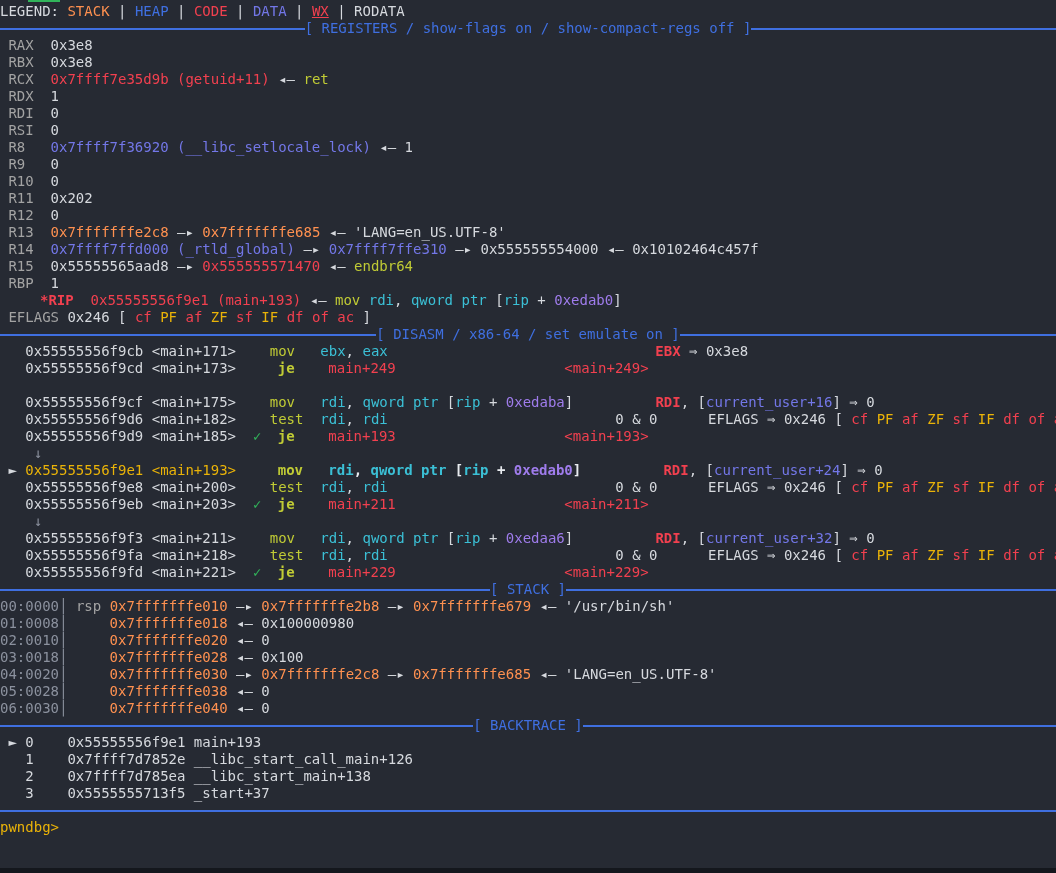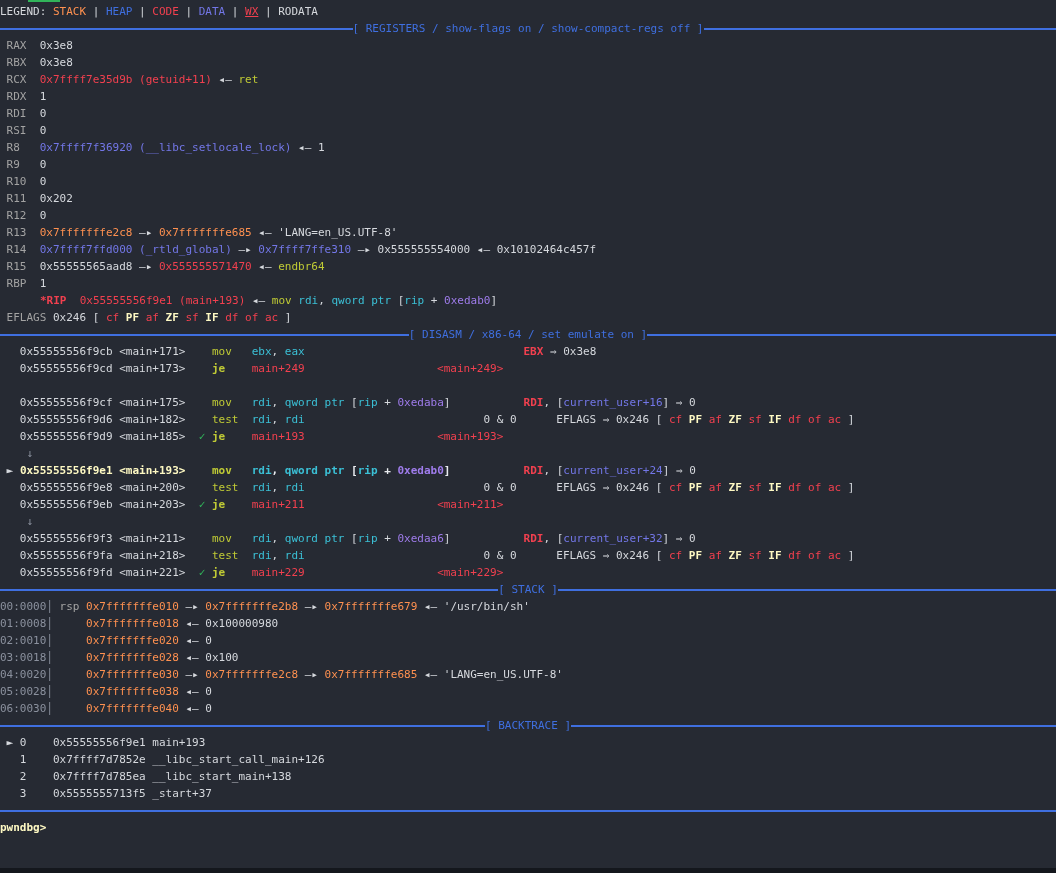--- a/index.html
+++ b/index.html
@@ -4,21 +4,21 @@
 <style>
   html,body{margin:0;padding:0;background:#14171d;}
   .screen{
     position:relative;
     width:1056px;height:873px;
     background:#262a33;
     box-sizing:border-box;
     padding-top:3px;
     overflow:hidden;
     font-family:"DejaVu Sans Mono", monospace;
-    font-size:11px;
+    font-size:14px;
     line-height:17px;
     color:#d6d9de;
   }
   .row{height:17px;white-space:pre;}
   .row span{white-space:pre;}
   .hdr{display:flex;align-items:center;height:17px;text-align:right;}
   .hdr::before,.hdr::after{content:"";flex:1;height:2px;background:#3f6fe0;}
   .hdr .t{color:#3f6fe0;white-space:pre;}
   .f{color:#d6d9de;}
   .fb{color:#e8ebef;font-weight:bold;}
@@ -27,23 +27,23 @@
   .o{color:#ff9150;}
   .r{color:#f2404f;}
   .rb{color:#f2404f;font-weight:bold;padding-left:40px;}
   .b{color:#3f6fe0;}
   .v{color:#7377e8;}
   .p{color:#9f7cec;}
   .pb{color:#9f7cec;font-weight:bold;}
   .c{color:#3bc0d6;}
   .cb{color:#3bc0d6;font-weight:bold;}
   .y{color:#c0cb35;text-align:center;}
-  .yb{color:#c0cb35;font-weight:bold;}
+  .yb{color:#c0cb35;font-weight:bold;margin-left:8px;}
   .g{color:#31b45a;}
-  .gb{color:#fef9c3;font-weight:bold;}
+  .gb{color:#eab308;font-weight:normal;}
   .u{color:#f2404f;text-decoration:underline;}
   .top-sliver{position:absolute;top:0;left:28px;width:32px;height:2px;background:#31b45a;}
   .bottom-strip{position:absolute;bottom:0;left:0;width:100%;height:5px;background:#14171d;}
   .cmd{display:inline-block;min-width:8px;}
 </style>
 </head>
 <body>
 
 <div class="screen">
   <div class="top-sliver"></div>

